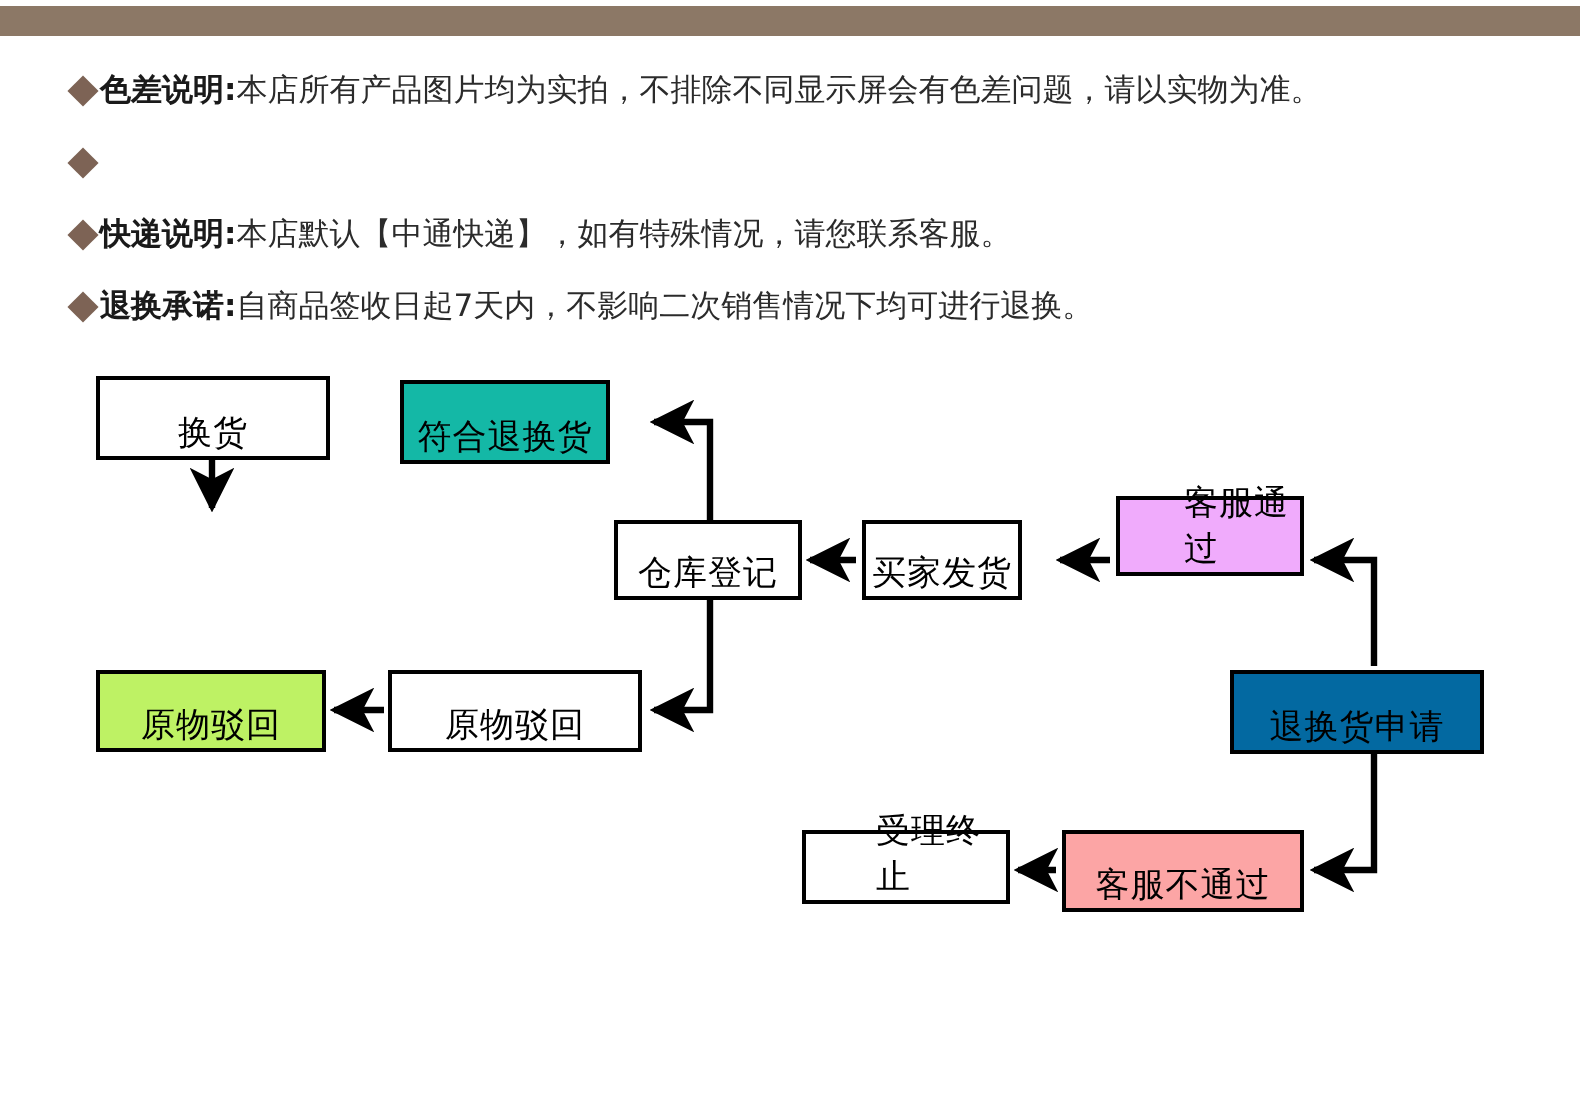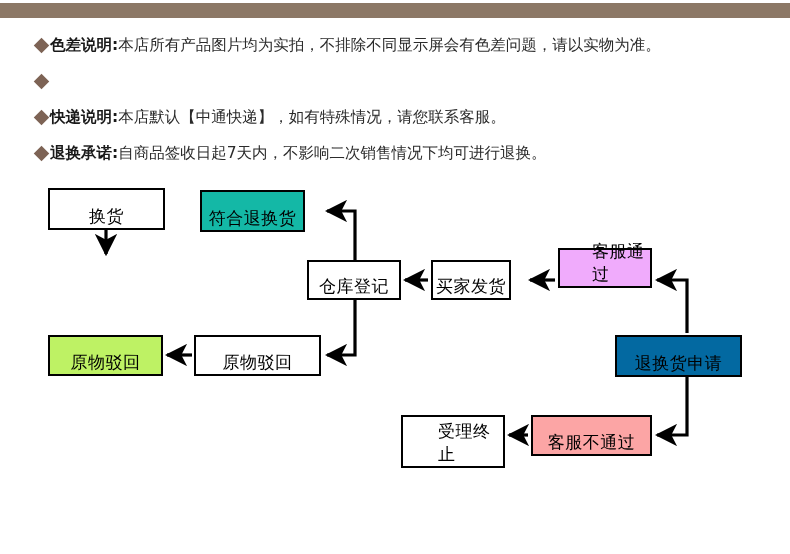--- a/index.html
+++ b/index.html
@@ -170,21 +170,21 @@
     </div>
 
     <div class="node" style="left: 194px; top: 335px; width: 127px; height: 41px; border-color: rgb(0, 0, 0); background: rgb(255, 255, 255);">
       <span>原物驳回</span>
     </div>
 
     <div class="node" style="left: 615px; top: 335px; width: 127px; height: 42px; border-color: rgb(0, 0, 0); background: #0369a1;">
       <span>退换货申请</span>
     </div>
 
-    <div class="node" style="left: 401px; top: 415px; width: 104px; height: 53px; border-color: rgb(0, 0, 0); background: rgb(255, 255, 255); padding-left: 35px;">
+    <div class="node" style="left: 401px; top: 415px; width: 104px; height: 37px; border-color: rgb(0, 0, 0); background: rgb(255, 255, 255); padding-left: 35px;">
       <span>受理终止</span>
     </div>
 
     <div class="node" style="left: 531px; top: 415px; width: 121px; height: 41px; border-color: rgb(0, 0, 0); background: #fca5a5;">
       <span>客服不通过</span>
     </div>
 
   </div>
 
 </div>

